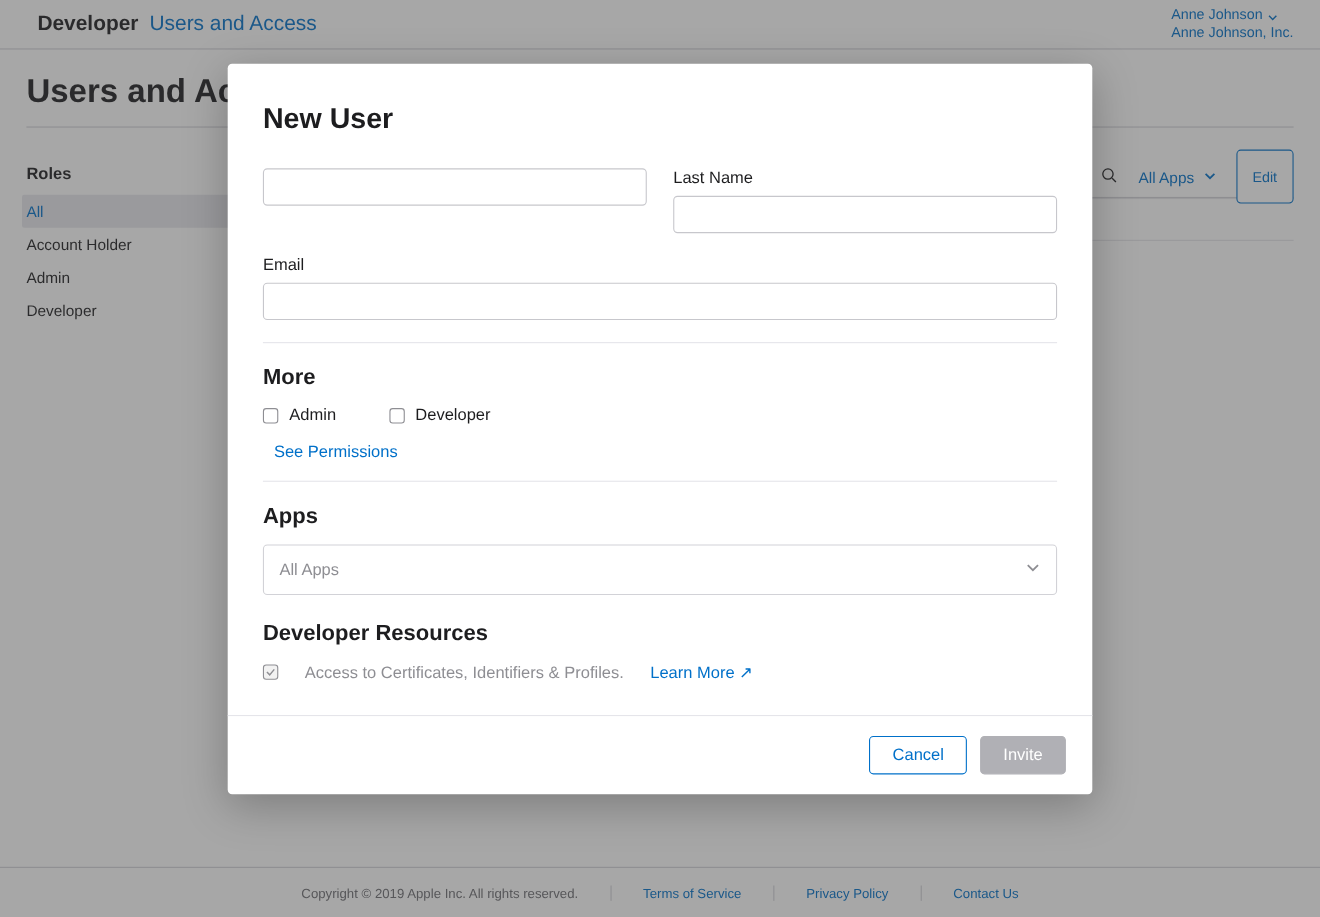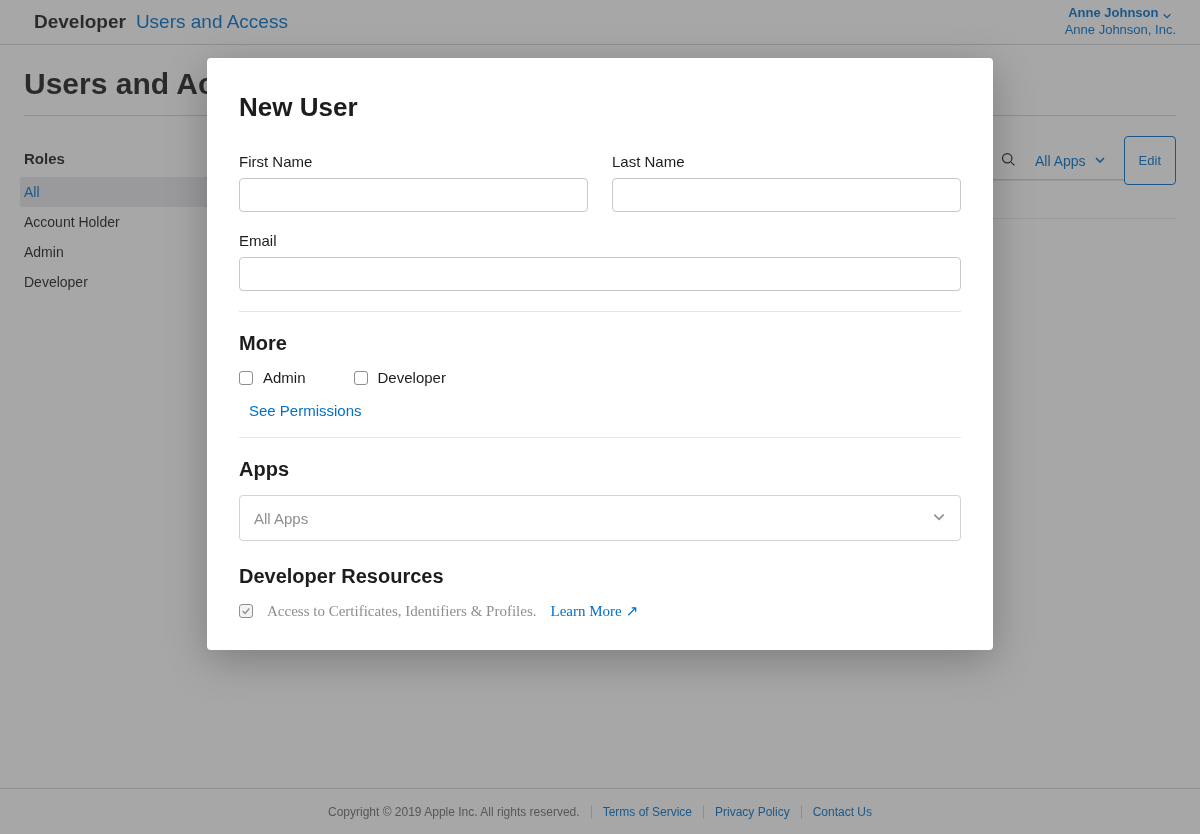--- a/index.html
+++ b/index.html
@@ -5,21 +5,21 @@
 * { box-sizing: border-box; margin: 0; padding: 0; }
 body { font-family: -apple-system, BlinkMacSystemFont, "Segoe UI", Helvetica, Arial, sans-serif; font-size: 14px; color: #1d1d1f; width: 1200px; height: 834px; overflow: hidden; position: relative; background: #fff; }
 
 
 .topbar { height: 45px; border-bottom: 1px solid #d2d2d7; display: flex; align-items: center; padding: 0 24px; justify-content: space-between; }
 .topbar-left { display: flex; align-items: center; gap: 10px; }
 .apple-logo { font-size: 20px; line-height: 1; }
 .topbar-title { font-size: 19px; font-weight: 600; }
 .topbar-section { font-size: 19px; color: #0070c9; }
 .topbar-right { text-align: right; font-size: 13px; color: #0070c9; line-height: 1.3; }
-.topbar-right .user-row { display: flex; align-items: center; justify-content: center; gap: 4px; font-weight: bold; }
+.topbar-right .user-row { display: flex; align-items: center; justify-content: flex-start; gap: 4px; }
 .chevron-down { width: 10px; height: 10px; display: inline-block; }
 .chev-svg { stroke: #0070c9; stroke-width: 1.6; fill: none; }
 
 
 .page { padding: 22px 24px 0 24px; }
 .page-title { font-size: 30px; font-weight: 700; margin-bottom: 14px; }
 .hr { border: none; border-top: 1px solid #d2d2d7; }
 
 .content { display: flex; margin-top: 34px; }
 .sidebar { width: 190px; }
@@ -28,21 +28,21 @@
 .sidebar-item.selected { background: #e8e8ed; color: #0070c9; padding-left: 0; margin-left: -4px; padding-left: 4px; border-radius: 2px; }
 
 .main { flex: 1; padding-left: 30px; }
 .toolbar { display: flex; justify-content: flex-end; align-items: center; gap: 18px; border-bottom: 1px solid #d2d2d7; padding-bottom: 8px; height: 30px; }
 .search-ico { width: 17px; height: 17px; }
 .toolbar-filter { color: #0070c9; display: flex; align-items: center; gap: 8px; font-size: 14px; }
 .edit-btn { border: 1px solid #0070c9; color: #0070c9; background: #fff; border-radius: 4px; padding: 16px 14px; font-size: 13px; cursor: pointer; }
 .row-sep { border-top: 1px solid #e5e5ea; height: 38px; }
 
 
-.footer { position: absolute; bottom: 0; left: 0; right: 0; border-top: 1px solid #d2d2d7; height: 46px; display: flex; align-items: center; justify-content: center; gap: 11px; font-size: 12px; color: #6e6e73; }
+.footer { position: absolute; bottom: 0; left: 0; right: 0; border-top: 1px solid #d2d2d7; height: 46px; display: flex; align-items: center; justify-content: center; gap: 29px; font-size: 12px; color: #6e6e73; }
 .footer a { color: #0070c9; text-decoration: none; }
 .footer .divider { width: 1px; height: 14px; background: #d2d2d7; }
 
 
 .overlay { position: absolute; inset: 0; background: rgba(60,60,60,0.45); display: flex; align-items: flex-start; justify-content: center; }
 .modal { background: #fff; width: 786px; margin-top: 58px; border-radius: 4px; box-shadow: 0 10px 40px rgba(0,0,0,0.25); display: flex; flex-direction: column; }
 .modal-body { padding: 34px 32px 30px 32px; }
 .modal-title { font-size: 26px; font-weight: 700; margin-bottom: 30px; }
 .field-row { display: flex; gap: 24px; margin-bottom: 20px; }
 .field { flex: 1; display: flex; flex-direction: column; }
@@ -52,21 +52,21 @@
 .modal-hr { border: none; border-top: 1px solid #e5e5ea; margin: 18px 0 20px 0; }
 .section-heading { font-size: 20px; font-weight: 700; margin-bottom: 14px; }
 .roles-row { display: flex; gap: 48px; align-items: center; margin-bottom: 16px; }
 .check-item { display: flex; align-items: center; gap: 10px; font-size: 15px; }
 .checkbox { width: 14px; height: 14px; border: 1px solid #8e8e93; border-radius: 3px; background: #fff; display: inline-flex; align-items: center; justify-content: center; }
 .checkbox.checked { background: #f2f2f2; }
 .checkbox.checked svg { display: block; }
 .checkbox svg { display: none; width: 10px; height: 10px; }
 .link { color: #0070c9; font-size: 15px; cursor: pointer; margin-left: 10px; }
 .apps-select { height: 46px; border: 1px solid #d2d2d7; border-radius: 4px; display: flex; align-items: center; justify-content: space-between; padding: 0 14px; color: #8e8e93; font-size: 15px; margin-bottom: 24px; }
-.dev-res-row { display: flex; align-items: center; gap: 14px; font-size: 15px; color: #8e8e93; font-family: Liberation Serif, serif; }
+.dev-res-row { display: flex; align-items: center; gap: 24px; font-size: 15px; color: #8e8e93; }
 .learn-more { color: #0070c9; display: inline-flex; align-items: center; gap: 4px; }
 .modal-footer { border-top: 1px solid #e5e5ea; padding: 18px 24px; display: flex; justify-content: flex-end; gap: 12px; }
 .btn { border-radius: 4px; font-size: 15px; padding: 8px 20px; cursor: pointer; }
 .btn-cancel { background: #fff; border: 1px solid #0070c9; color: #0070c9; }
 .btn-invite { background: #b0b0b5; border: 1px solid #b0b0b5; color: #fff; }
 </style>
 </head>
 <body>
 
 <div class="topbar">
@@ -133,21 +133,20 @@
   <a href="#">Contact Us</a>
 </div>
 
 <div class="overlay">
   <div class="modal">
     <div class="modal-body">
       <div class="modal-title">New User</div>
 
       <div class="field-row">
         <div class="field">
-          <label>First Name</label>
           <input type="text" value="" style="">
         </div>
         <div class="field">
           <label>Last Name</label>
           <input type="text" value="" style="">
         </div>
       </div>
 
       <div class="field-row">
         <div class="field field-half">
@@ -190,14 +189,18 @@
               <polyline points="2,6 5,9 10,3" fill="none" stroke="#8e8e93" stroke-width="1.6"></polyline>
             </svg>
           </span>
         <span>Access to Certificates, Identifiers &amp; Profiles.</span>
         <span class="learn-more">
           <span>Learn More</span>
           <span>↗</span>
         </span>
       </div>
     </div>
+    <div class="modal-footer">
+      <button class="btn btn-cancel">Cancel</button>
+      <button class="btn btn-invite">Invite</button>
+    </div>
   </div>
 </div>
 
 </body></html>

